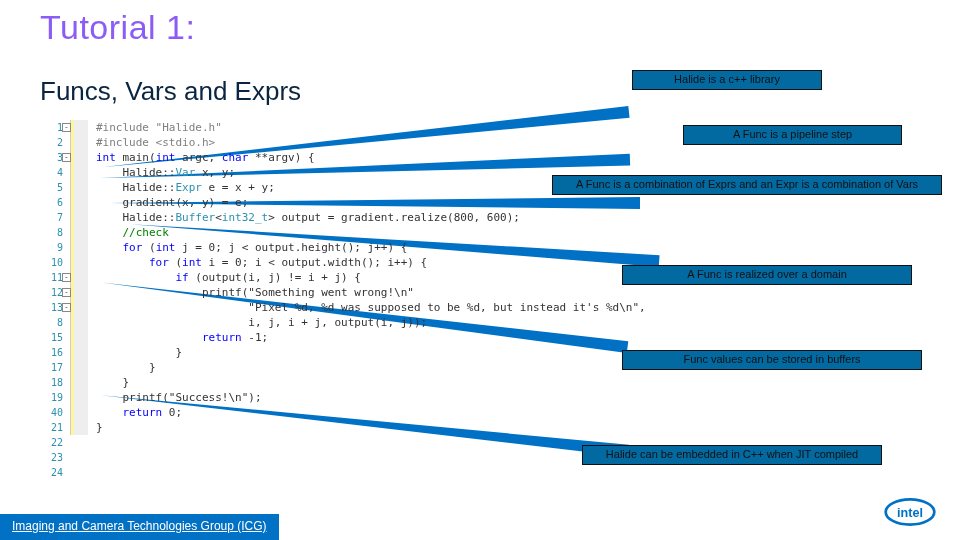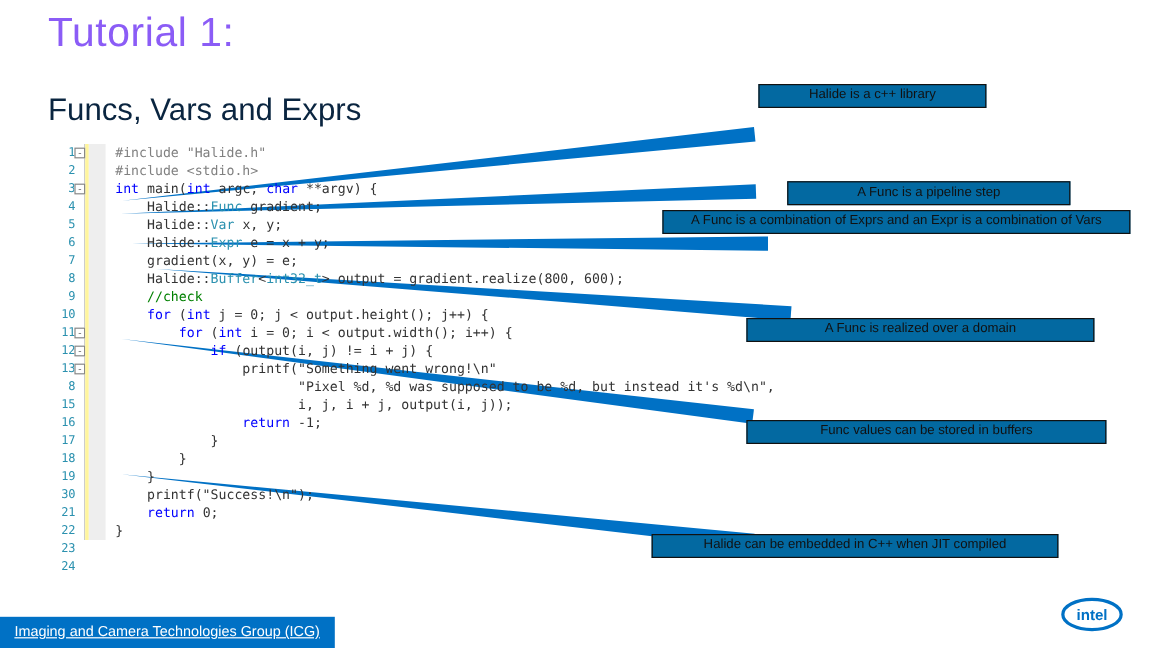--- a/index.html
+++ b/index.html
@@ -2,25 +2,25 @@
 <html><head>
 <meta charset="utf-8">
 <style>
 * { margin: 0; padding: 0; box-sizing: border-box; }
 body { width: 960px; height: 540px; background: #fff; font-family: "Segoe UI", Arial, sans-serif; position: relative; overflow: hidden; }
 .title { position: absolute; left: 40px; top: 8px; font-size: 34px; color: #8b5cf6; font-weight: 400; letter-spacing: 0.5px; }
 .subtitle { position: absolute; left: 40px; top: 76px; font-size: 26px; color: #0a2540; font-weight: 400; }
 .callouts { position: absolute; right: 18px; top: 70px; width: 390px; }
 .callout { background: #0369a1; border: 1.5px solid #111; padding: 2px 10px; font-family: Arial, sans-serif; font-size: 11px; color: #111; text-align: center; line-height: 1.25; position: absolute; }
 #c1 { top: 0; right: 120px; width: 190px; }
-#c2 { top: 55px; right: 50px; width: 236px; margin-top: 26px; }
+#c2 { top: 55px; right: 40px; width: 219px; }
 #c3 { top: 105px; right: 0; width: 390px; }
 #c4 { top: 195px; right: 30px; width: 290px; }
 #c5 { top: 280px; right: 20px; width: 300px; }
-#c6 { top: 375px; right: 60px; width: 339px; }
+#c6 { top: 375px; right: 60px; width: 300px; }
 .pointer { position: absolute; height: 0; z-index: -1; }
 .pointer::before { content: ""; position: absolute; left: 0; top: -3px; border-top: 6px solid transparent; border-bottom: 6px solid transparent; border-right: 530px solid #0071c5; height: 0; }
 #p1 { left: 100px; top: 135px; width: 560px; transform: rotate(-6deg); }
 #p2 { left: 100px; top: 165px; width: 580px; transform: rotate(-2deg); }
 #p3 { left: 110px; top: 200px; width: 540px; transform: rotate(0deg); }
 #p4 { left: 130px; top: 240px; width: 540px; transform: rotate(4deg); }
 #p5 { left: 100px; top: 310px; width: 500px; transform: rotate(7deg); }
 #p6 { left: 100px; top: 420px; width: 530px; transform: rotate(6deg); }
 .code-block { position: absolute; left: 70px; top: 120px; width: 530px; font-family: Consolas, monospace; font-size: 11px; line-height: 15px; color: #333; border-left: 1px solid #ccc; }
 .gutter { position: absolute; left: -30px; top: 0; width: 22px; text-align: right; color: #2b91af; font-size: 10px; line-height: 15px; }
@@ -71,33 +71,32 @@
       <div>10</div>
       <div>11</div>
       <div>12</div>
       <div>13</div>
       <div>8</div>
       <div>15</div>
       <div>16</div>
       <div>17</div>
       <div>18</div>
       <div>19</div>
-      <div>30</div>
+      <div>40</div>
       <div>21</div>
       <div>22</div>
       <div>23</div>
       <div>24</div>
     </div>
   <div id="code-lines">
       <div class="line"><span class="pp">#include "Halide.h"</span></div>
       <div class="fold" style="top: 3px;">-</div>
       <div class="line"><span class="pp">#include &lt;stdio.h&gt;</span></div>
       <div class="line"><span class="kw">int</span> main(<span class="kw">int</span> argc, <span class="kw">char</span> **argv) {</div>
       <div class="fold" style="top: 33px;">-</div>
-      <div class="line">    Halide::<span class="type">Func</span> gradient;</div>
       <div class="line">    Halide::<span class="type">Var</span> x, y;</div>
       <div class="line">    Halide::<span class="type">Expr</span> e = x + y;</div>
       <div class="line">    gradient(x, y) = e;</div>
       <div class="line">    Halide::<span class="type">Buffer</span>&lt;<span class="type">int32_t</span>&gt; output = gradient.realize(800, 600);</div>
       <div class="line"></div>
       <div class="line"><span class="cmt">    //check</span></div>
       <div class="line">    <span class="kw">for</span> (<span class="kw">int</span> j = 0; j &lt; output.height(); j++) {</div>
       <div class="fold" style="top: 153px;">-</div>
       <div class="line">        <span class="kw">for</span> (<span class="kw">int</span> i = 0; i &lt; output.width(); i++) {</div>
       <div class="fold" style="top: 168px;">-</div>

